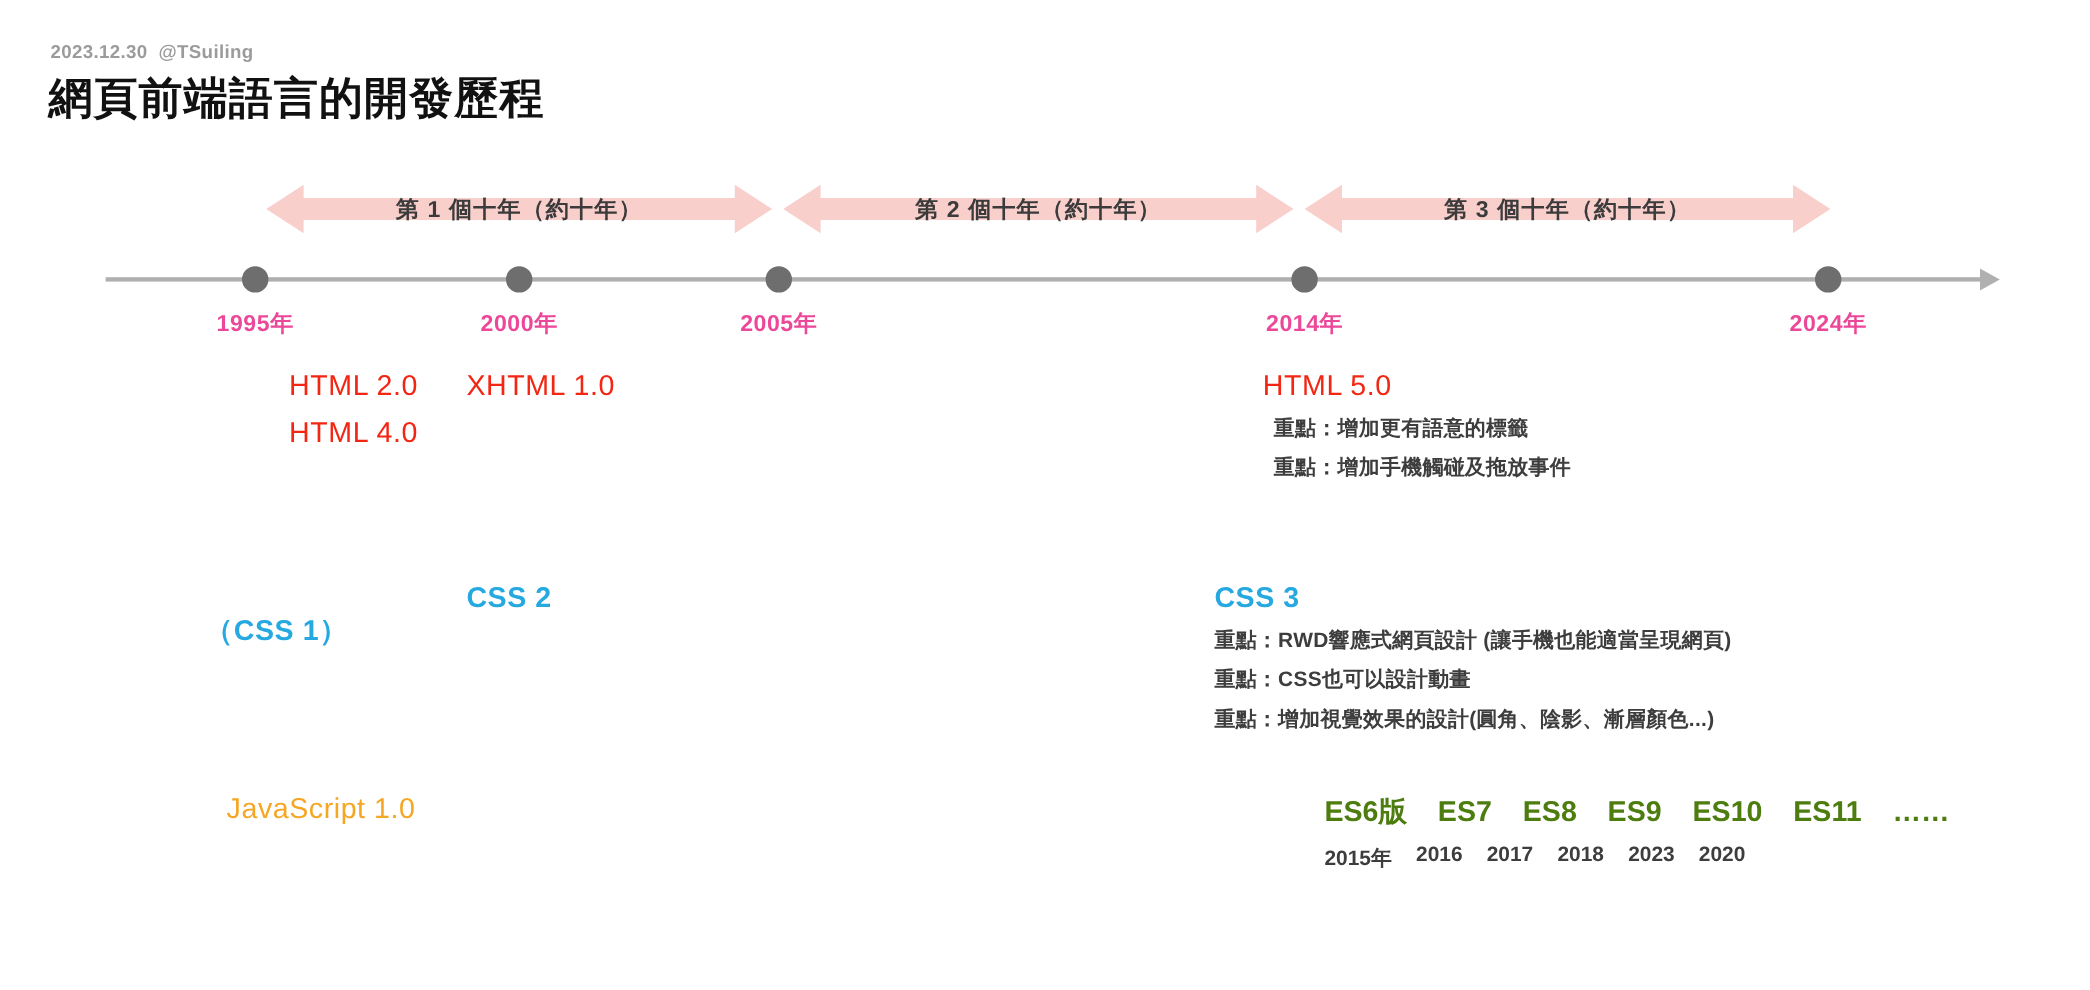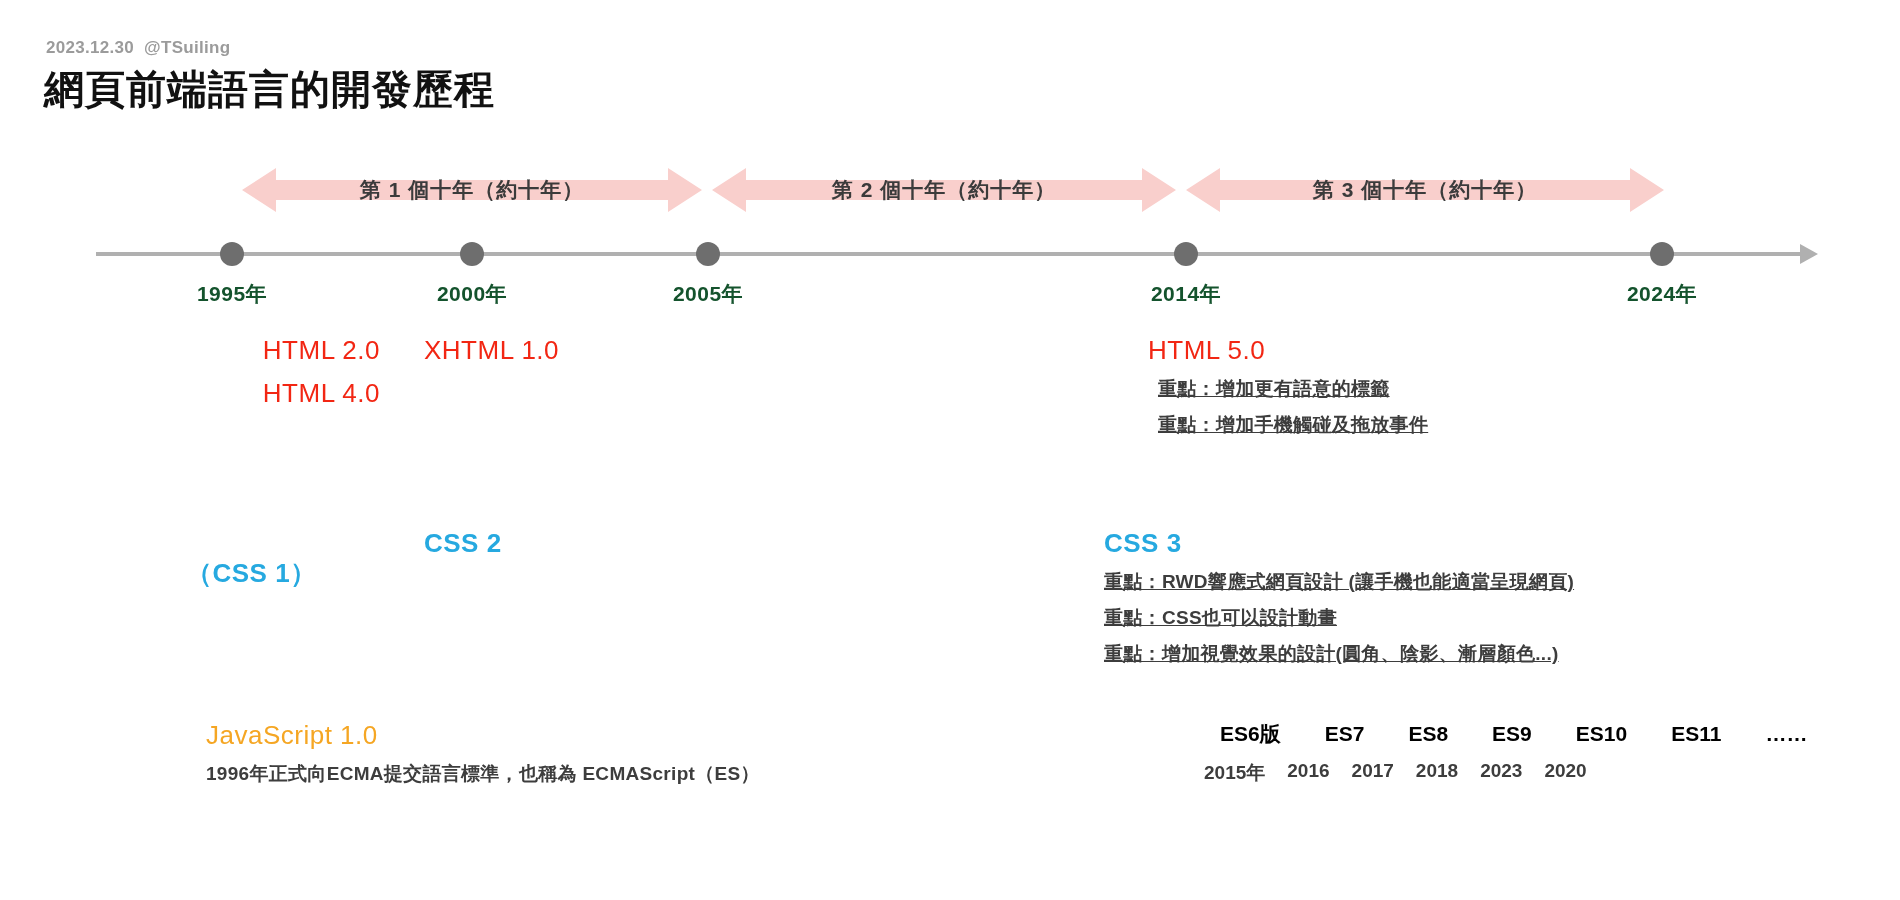--- a/index.html
+++ b/index.html
@@ -93,21 +93,21 @@
     border-radius: 50%;
     background: #6e6e6e;
     top: 242px;
     margin-left: -12px;
   }
   .year {
     position: absolute;
     top: 280px;
     font-size: 21px;
     font-weight: bold;
-    color: #14532d;
+    color: #ec4899;
     white-space: nowrap;
     transform: translateX(-50%);
     letter-spacing: 0.5px;
   }
 
   
   .block { position: absolute; }
   .head-html {
     font-size: 26px;
     font-weight: normal;
@@ -139,38 +139,37 @@
   }
   .html-stack { text-align: right; }
   .html-stack div { margin-bottom: 12px; }
 
   .es-row {
     display: flex;
     align-items: baseline;
     gap: 28px;
   }
   .es-row .es {
-    font-size: 21px;
-    font-weight: bold;
-    color: #000000;
-    white-space: nowrap;
-    margin-left: 16px;
+    font-size: 26px;
+    font-weight: bold;
+    color: #4d7c0f;
+    white-space: nowrap;
   }
   .es-years {
     display: flex;
     gap: 22px;
     margin-top: 12px;
   }
   .es-years span {
     font-size: 19px;
     font-weight: bold;
     color: #3d3d3d;
     white-space: nowrap;
   }
-  .nowrapcol div { margin-bottom: 10px; text-decoration: underline; }
+  .nowrapcol div { margin-bottom: 10px; }
 </style>
 </head>
 <body>
 
 <div class="meta">
   <span>2023.12.30</span><span class="handle">@TSuiling</span>
 </div>
 <div class="title">網頁前端語言的開發歷程</div>
 
 <div class="decade-band">
@@ -241,21 +240,20 @@
   <div class="head-css">CSS 3</div>
   <div class="nowrapcol" style="margin-top:8px;">
     <div class="note">重點：RWD響應式網頁設計 (讓手機也能適當呈現網頁)</div>
     <div class="note">重點：CSS也可以設計動畫</div>
     <div class="note">重點：增加視覺效果的設計(圓角、陰影、漸層顏色...)</div>
   </div>
 </div>
 
 <div class="block" style="left:206px; top:720px;">
   <div class="head-js">JavaScript 1.0</div>
-  <div class="note">1996年正式向ECMA提交語言標準，也稱為 ECMAScript（ES）</div>
 </div>
 
 <div class="block" style="left:1204px; top:720px;">
   <div class="es-row">
     <span class="es">ES6版</span>
     <span class="es">ES7</span>
     <span class="es">ES8</span>
     <span class="es">ES9</span>
     <span class="es">ES10</span>
     <span class="es">ES11</span>

